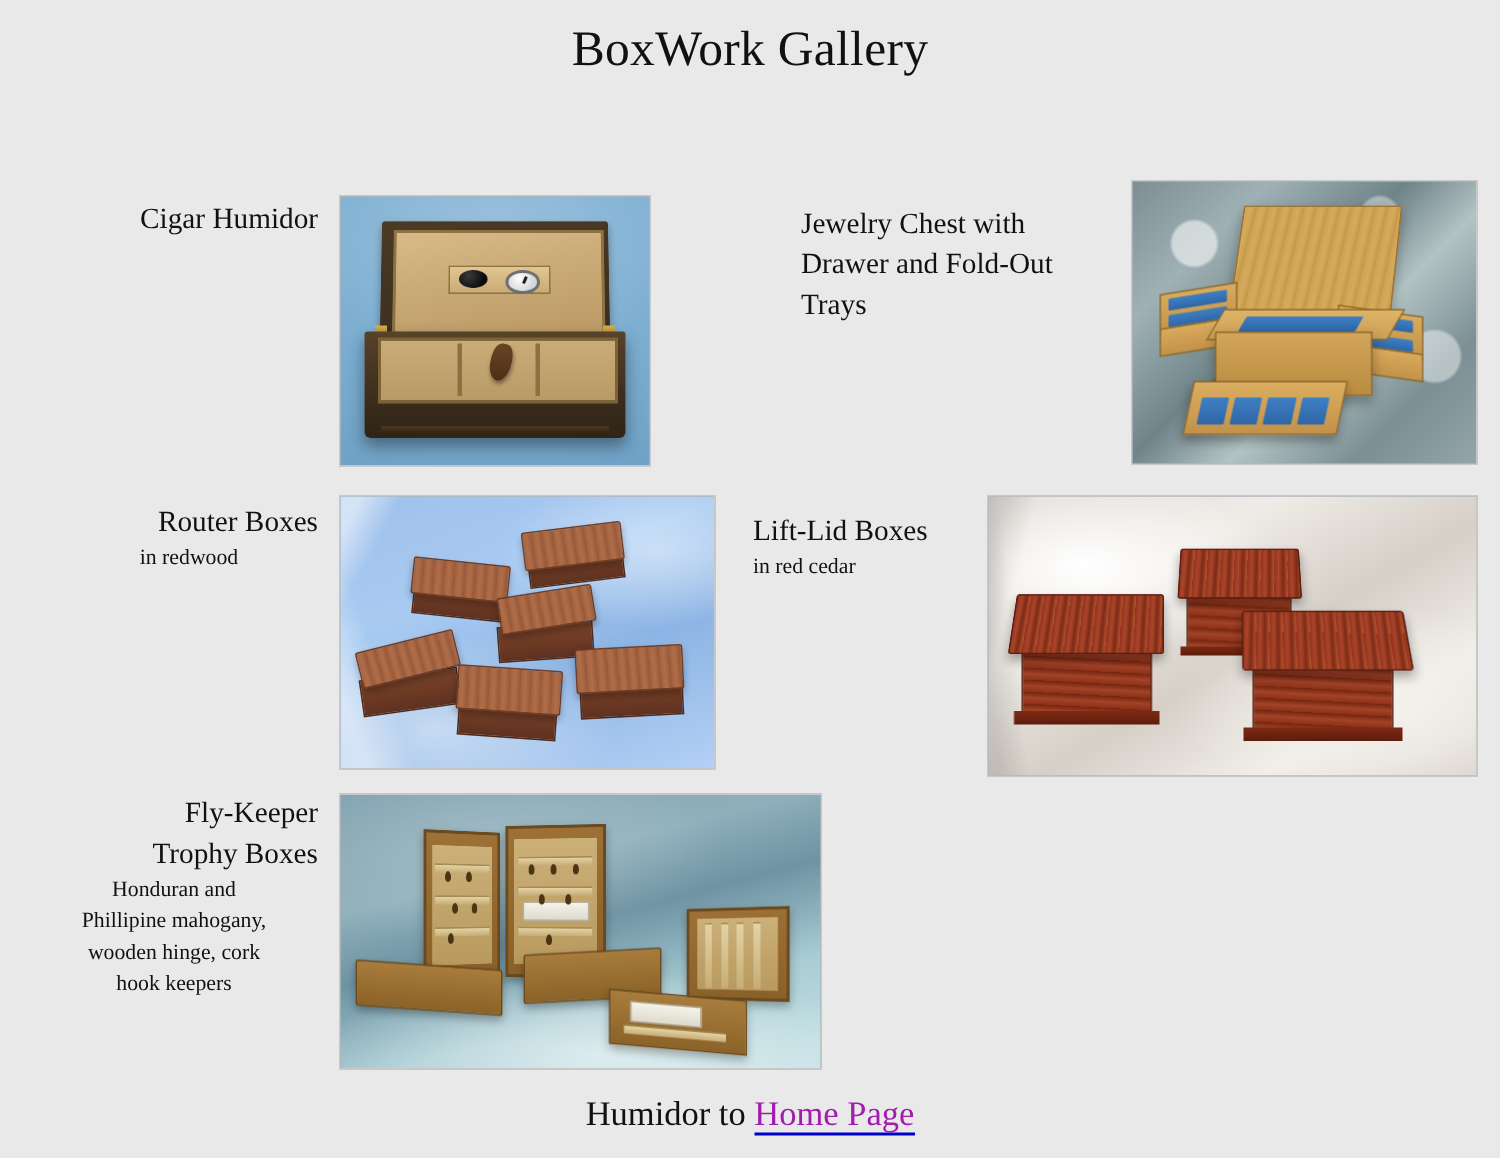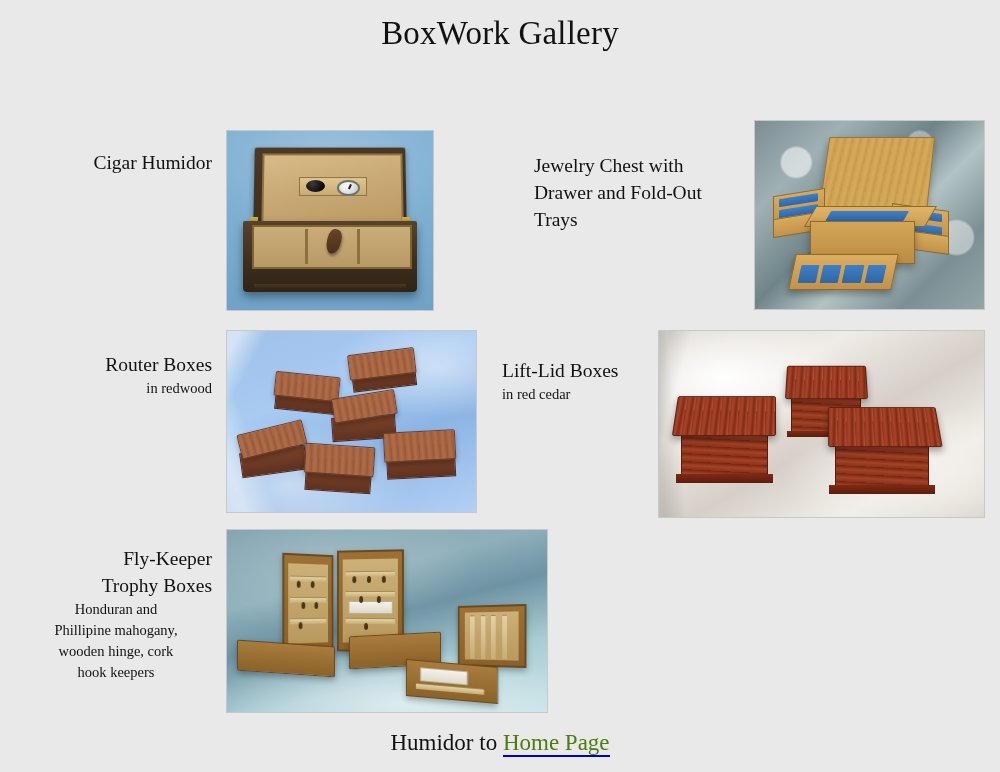--- a/index.html
+++ b/index.html
@@ -33,21 +33,20 @@
   }
   .page-subtitle {
     font-size: 15px;
     line-height: 20px;
     margin: 2px 0 0 0;
   }
 
   
   .caption {
     position: absolute;
-    margin-top: 16px;
   }
   .caption .cap-title {
     font-size: 19.5px;
     line-height: 27px;
     white-space: pre-line;
   }
   .caption .cap-sub {
     font-size: 14.5px;
     line-height: 21px;
     white-space: pre-line;
@@ -313,21 +312,21 @@
   
   .footer {
     position: absolute;
     left: 0; top: 728px;
     width: 1000px;
     text-align: center;
     font-size: 23px;
     line-height: 30px;
   }
   .footer .home-link {
-    color: #4d7c0f;
+    color: #a21caf;
     text-decoration: none;
     border-bottom: 2px solid #0000cc;
   }
 </style>
 </head>
 <body>
 
 <div class="page-header">
   <h1 class="page-title">BoxWork Gallery</h1>
 </div>
@@ -392,21 +391,21 @@
       <div class="jw-felt" style="left:7%; top:30%; width:18%; height:52%;"></div>
       <div class="jw-felt" style="left:29%; top:30%; width:18%; height:52%;"></div>
       <div class="jw-felt" style="left:51%; top:30%; width:18%; height:52%;"></div>
       <div class="jw-felt" style="left:73%; top:30%; width:18%; height:52%;"></div>
     </div>
   </div>
 </div>
 
 <div class="caption cap-right" style="left:40px; top:335px; width:172px;">
   <div class="cap-title">Router Boxes</div>
-  <div class="cap-sub" style="text-align:right;">in redwood</div>
+  <div class="cap-sub" style="text-align:center;">in redwood</div>
 </div>
 
 <div class="photo" id="photo-router" style="left:226px; top:330px; width:251px; height:183px;">
   <div class="scene">
     <div class="rb" style="left:49%; top:11%; width:27%; height:20%; transform:rotate(-7deg);">
       <div class="rb-side" style="left:3%; top:58%; width:92%; height:42%;"></div>
       <div class="rb-lid" style="height:66%;"></div>
     </div>
     <div class="rb" style="left:19%; top:24%; width:26%; height:20%; transform:rotate(6deg);">
       <div class="rb-side" style="left:3%; top:56%; width:92%; height:44%;"></div>

